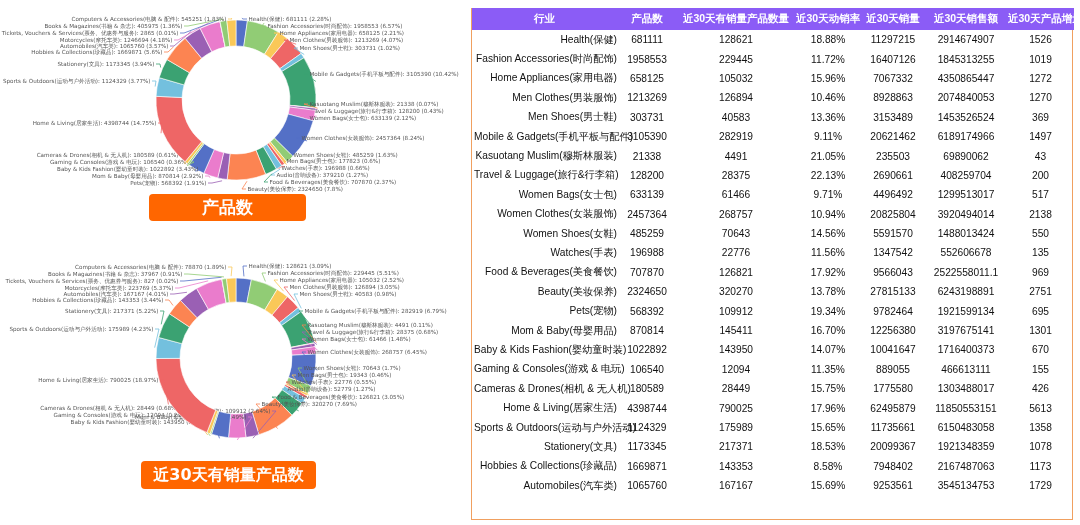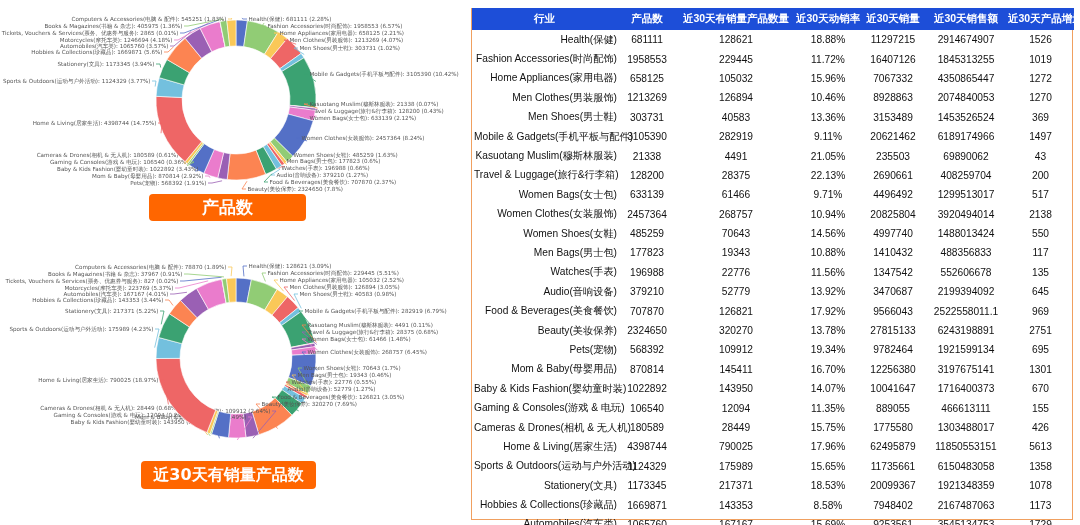--- a/index.html
+++ b/index.html
@@ -15,21 +15,21 @@
     border-radius: 4px; text-align: center; font-family: "DejaVu Sans", sans-serif;
   }
   #badge-top { left: 149px; top: 194px; width: 157px; height: 27px; font-size: 17px; line-height: 27px; }
   #badge-bottom { left: 141px; top: 461px; width: 175px; height: 28px; font-size: 16px; line-height: 28px; }
 
   .table-wrap {
     position: absolute; left: 471px; top: 8px; width: 602px; height: 512px;
     border: 1.5px solid #f0a060; border-top: none;
   }
   table { width: 100%; border-collapse: collapse; table-layout: fixed; font-family: "Liberation Sans", "DejaVu Sans", sans-serif; }
-  thead tr { background: #1d4ed8; color: #fff; height: 22px; }
+  thead tr { background: #8b5cf6; color: #fff; height: 22px; }
   th { font-size: 10.5px; font-weight: bold; text-align: center; white-space: nowrap; padding: 0 1px; }
   td { font-size: 10.2px; color: #111; height: 19.4px; text-align: center; white-space: nowrap; }
   td.name { text-align: right; padding-left: 2px; font-size: 10.2px; }
 </style>
 </head>
 <body>
 
 <div class="chart-wrap" id="chart-top">
   <svg class="pie" id="svg-top" width="470" height="250">
       <path d="M236,20 A80,80 0 0 1 247.44389661741204,20.822748025648266 L243.72463021675313,46.555354917312584 A54,54 0 0 0 236,46 Z" fill="#5470c6" stroke="#fff" stroke-width="0.6"></path>
@@ -333,52 +333,34 @@
           <td>10.94%</td>
           <td>20825804</td>
           <td>3920494014</td>
           <td>2138</td>
         </tr>
         <tr>
           <td class="name">Women Shoes(女鞋)</td>
           <td>485259</td>
           <td>70643</td>
           <td>14.56%</td>
-          <td>4997740</td>
+          <td>5591570</td>
           <td>1488013424</td>
           <td>550</td>
-        </tr>
-        <tr>
-          <td class="name">Men Bags(男士包)</td>
-          <td>177823</td>
-          <td>19343</td>
-          <td>10.88%</td>
-          <td>1410432</td>
-          <td>488356833</td>
-          <td>117</td>
         </tr>
         <tr>
           <td class="name">Watches(手表)</td>
           <td>196988</td>
           <td>22776</td>
           <td>11.56%</td>
           <td>1347542</td>
           <td>552606678</td>
           <td>135</td>
         </tr>
         <tr>
-          <td class="name">Audio(音响设备)</td>
-          <td>379210</td>
-          <td>52779</td>
-          <td>13.92%</td>
-          <td>3470687</td>
-          <td>2199394092</td>
-          <td>645</td>
-        </tr>
-        <tr>
           <td class="name">Food &amp; Beverages(美食餐饮)</td>
           <td>707870</td>
           <td>126821</td>
           <td>17.92%</td>
           <td>9566043</td>
           <td>2522558011.1</td>
           <td>969</td>
         </tr>
         <tr>
           <td class="name">Beauty(美妆保养)</td>

